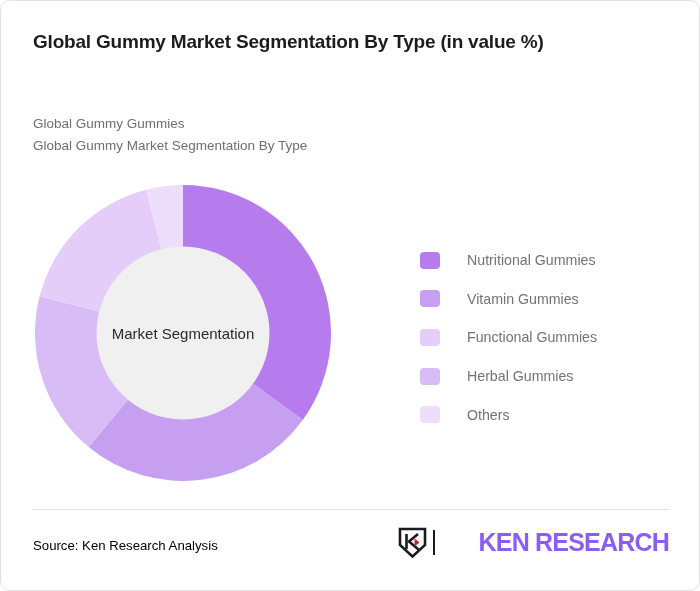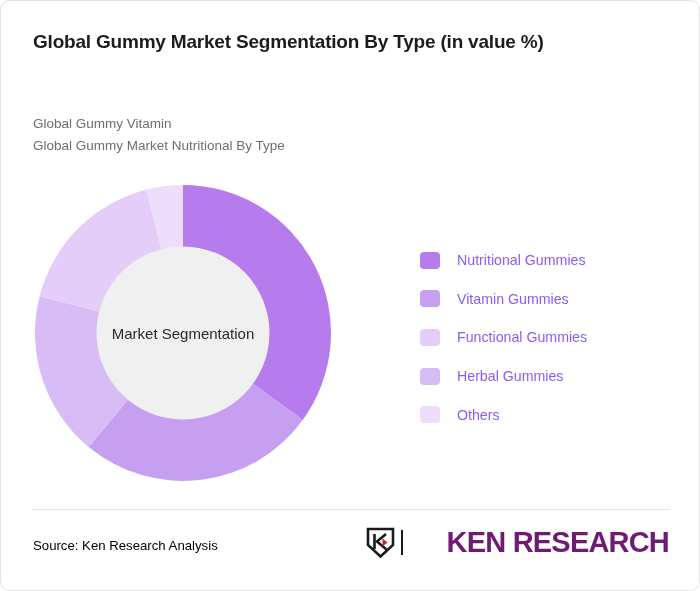--- a/index.html
+++ b/index.html
@@ -85,23 +85,23 @@
     align-items: center;
     height: 38.6px;
   }
   .legend-swatch {
     width: 20px;
     height: 17px;
     border-radius: 4px;
     flex: 0 0 auto;
   }
   .legend-label {
-    margin-left: 17px;
+    margin-left: 27px;
     font-size: 14.2px;
-    color: #8b5cf6;
+    color: #737373;
     white-space: nowrap;
   }
 
   
   .divider {
     position: absolute;
     left: 31px;
     top: 508px;
     width: 638px;
     height: 1px;
@@ -123,38 +123,38 @@
     align-items: center;
   }
   .logo-mark { display: block; }
   .logo-bar {
     width: 2px;
     height: 25px;
     background: #1b1b1b;
     margin: 0 7px 0 6px;
   }
   .logo-text {
-    font-size: 29px;
+    font-size: 25px;
     font-weight: bold;
     letter-spacing: -0.8px;
-    color: #701a75;
+    color: #8b5cf6;
     font-family: "Liberation Sans", sans-serif;
     margin-left: 37px;
   }
 </style>
 </head>
 <body>
 
 <div class="card">
 
   <div class="title">Global Gummy Market Segmentation By Type (in value %)</div>
 
   <div class="subtitles">
-    <span class="subtitle-line">Global Gummy Vitamin</span>
-    <span class="subtitle-line">Global Gummy Market Nutritional By Type</span>
+    <span class="subtitle-line">Global Gummy Gummies</span>
+    <span class="subtitle-line">Global Gummy Market Segmentation By Type</span>
   </div>
 
   <div class="chart-area">
     <div class="donut-wrap">
       <svg class="donut-svg" viewBox="0 0 296 296">
         <g id="slice-group">
             <path d="M 148 148 L 148 0 A 148 148 0 0 1 267.7345151674922 234.99221733928601 Z" fill="#b67cee"></path>
             <path d="M 148 148 L 267.7345151674922 234.99221733928601 A 148 148 0 0 1 53.661249517193966 262.03595993081683 Z" fill="#c79ff1"></path>
             <path d="M 148 148 L 53.661249517193966 262.03595993081683 A 148 148 0 0 1 4.649692152962558 111.1938966996016 Z" fill="#d8bcf5"></path>
             <path d="M 148 148 L 4.649692152962558 111.1938966996016 A 148 148 0 0 1 111.19389669960154 4.6496921529625865 Z" fill="#e4cdf8"></path>

